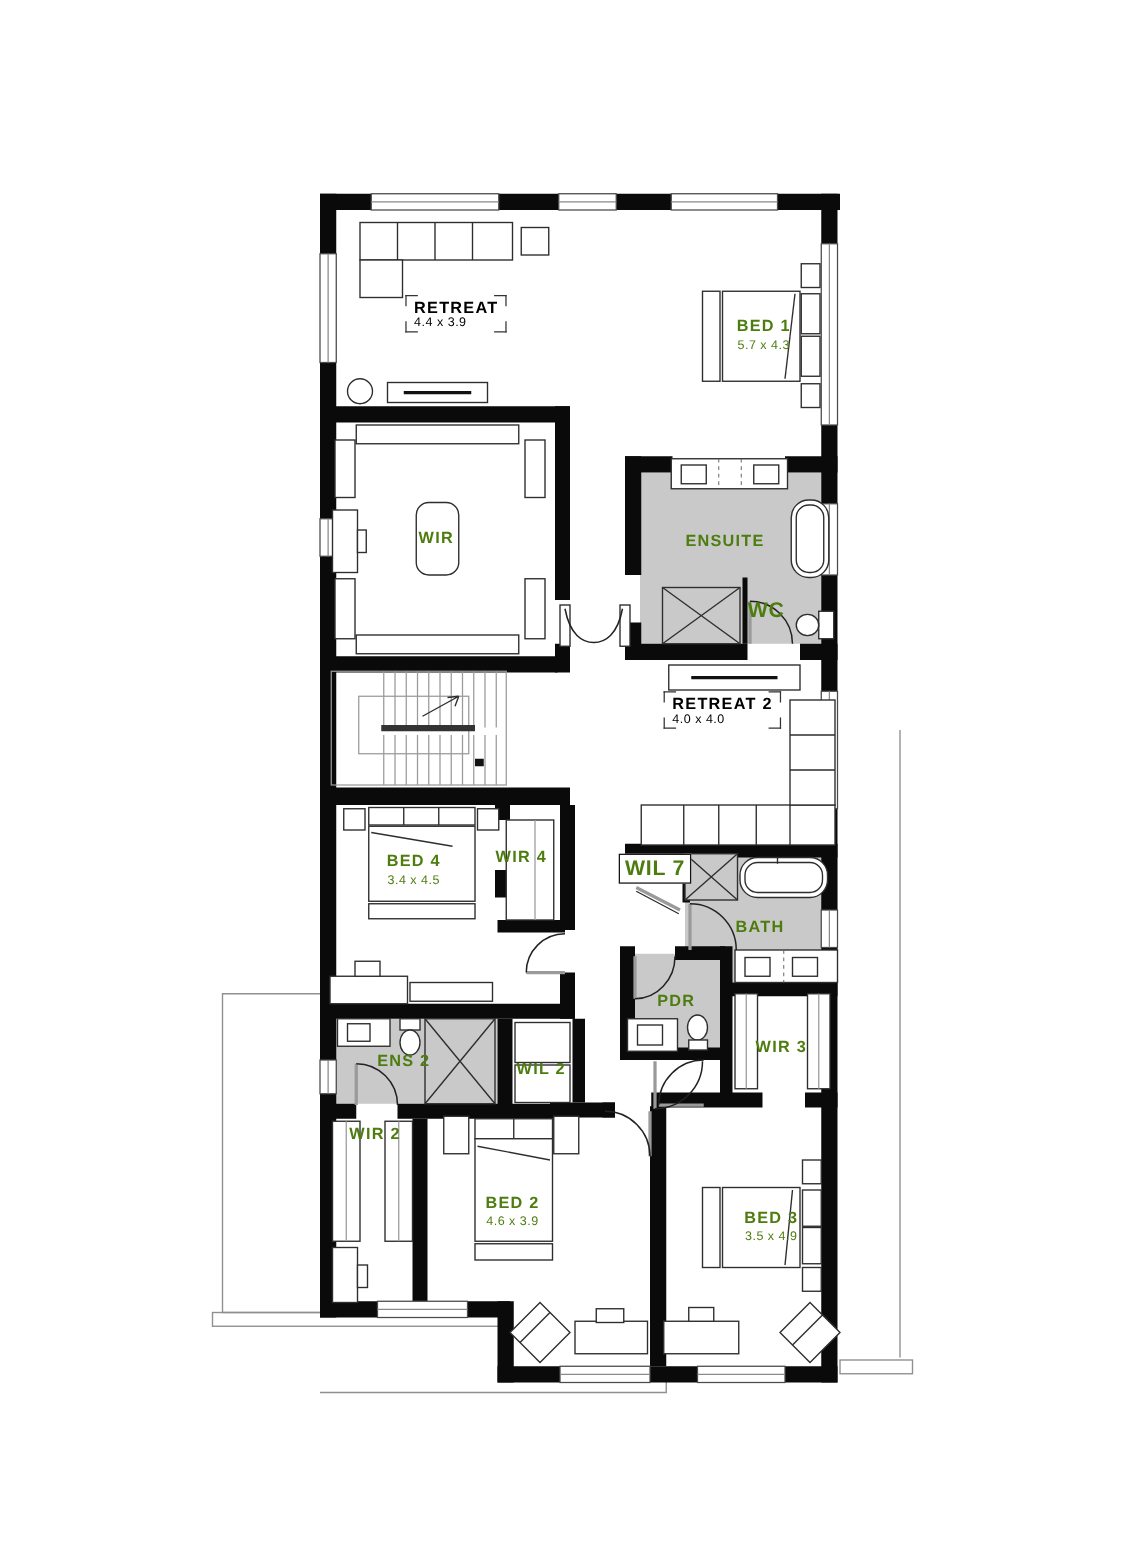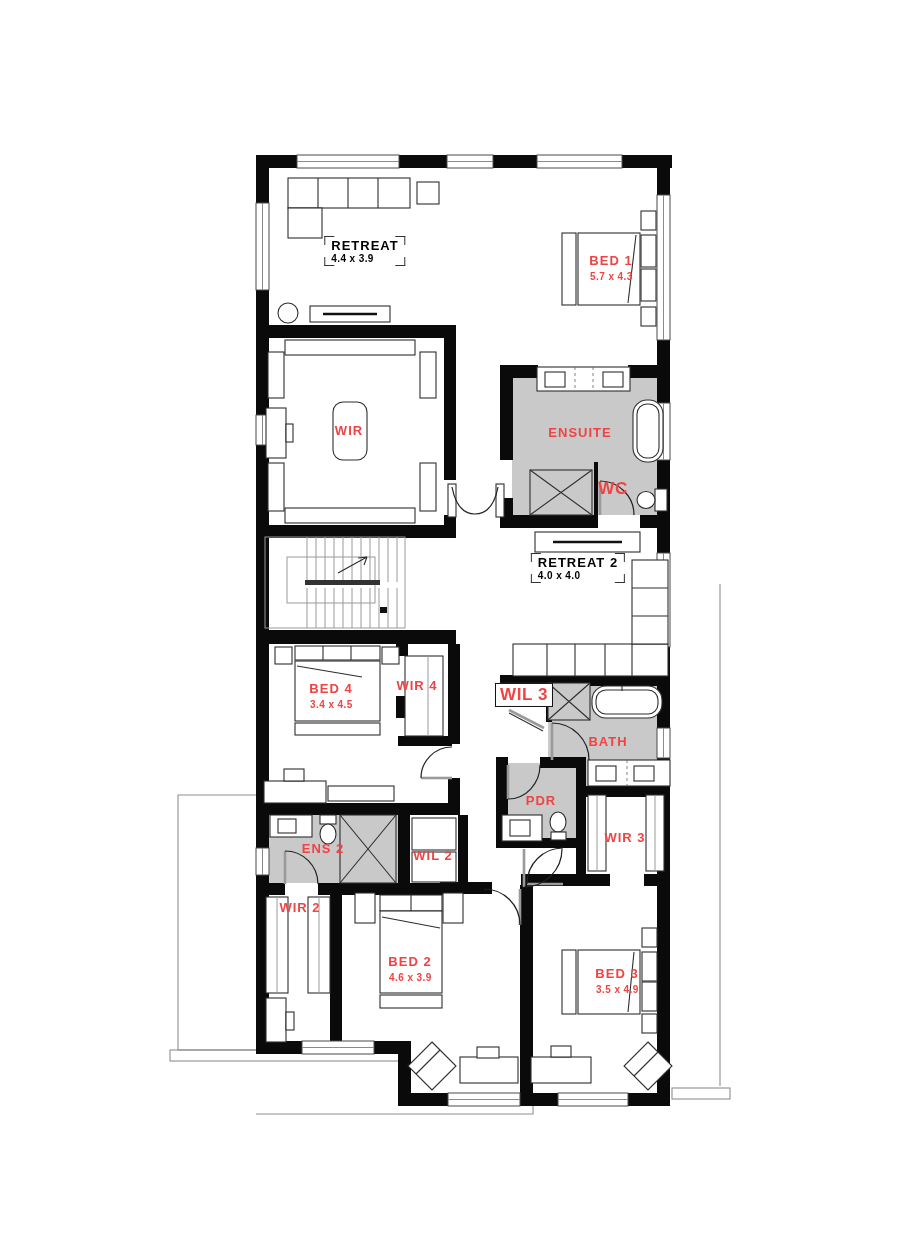--- a/index.html
+++ b/index.html
@@ -15,24 +15,24 @@
   .fx{fill:#fff;stroke:var(--fx,#2e2e2e);stroke-width:1.1;}
   .fxn{fill:none;stroke:var(--fx,#2e2e2e);stroke-width:1.1;}
   .fxb{fill:none;stroke:#111;stroke-width:2.6;}
   .door{fill:none;stroke:#222;stroke-width:1.2;}
   .leaf{fill:none;stroke:#9a9a9a;stroke-width:2.6;}
   .gnd{fill:none;stroke:var(--gnd,#8f8f8f);stroke-width:1.1;}
   .tread{fill:none;stroke:#9a9a9a;stroke-width:1;}
   .dash{fill:none;stroke:#666;stroke-width:0.8;stroke-dasharray:3 3;}
   .rail{fill:#333;}
   
-  .room-label{position:absolute;transform:translate(-50%,-50%);text-align:right;
-              color:#ef4444;line-height:1.3;white-space:nowrap;z-index:5;}
+  .room-label{position:absolute;transform:translate(-50%,-50%);text-align:center;
+              color:#4d7c0f;line-height:1.3;white-space:nowrap;z-index:5;}
   .rname{font-size:13px;font-weight:700;letter-spacing:1px;}
-  .rdims{font-size:10px;font-weight:700;letter-spacing:0.4px;}
+  .rdims{font-size:10px;font-weight:400;letter-spacing:0.4px;}
   .room-label.small .rname{font-size:17px;letter-spacing:0.6px;}
   .bracketed{position:absolute;transform:translate(-50%,-50%);padding:2px 7px;z-index:5;}
   .bracketed .corner{position:absolute;width:9px;height:8px;}
   .corner.tl{left:0;top:0;border-left:1.4px solid #333;border-top:1.4px solid #333;}
   .corner.tr{right:0;top:0;border-right:1.4px solid #333;border-top:1.4px solid #333;}
   .corner.bl{left:0;bottom:0;border-left:1.4px solid #333;border-bottom:1.4px solid #333;}
   .corner.br{right:0;bottom:0;border-right:1.4px solid #333;border-bottom:1.4px solid #333;}
   .plated{border:1.6px solid #111;background:#fff;padding:0 4px;}
 </style>
 </head>
@@ -347,21 +347,21 @@
     <div class="rdims">4.0 x 4.0</div>
   </div>
   <div class="room-label" style="left:331px;top:696px">
     <div class="rname">BED 4</div>
     <div class="rdims">3.4 x 4.5</div>
   </div>
   <div class="room-label" style="left:417px;top:686px">
     <div class="rname">WIR 4</div>
   </div>
   <div class="room-label small" style="left:524px;top:695px">
-    <div class="rname plated">WIL 3</div>
+    <div class="rname plated">WIL 7</div>
   </div>
   <div class="room-label" style="left:608px;top:742px">
     <div class="rname">BATH</div>
   </div>
   <div class="room-label" style="left:541px;top:801px">
     <div class="rname">PDR</div>
   </div>
   <div class="room-label" style="left:625px;top:838px">
     <div class="rname">WIR 3</div>
   </div>

